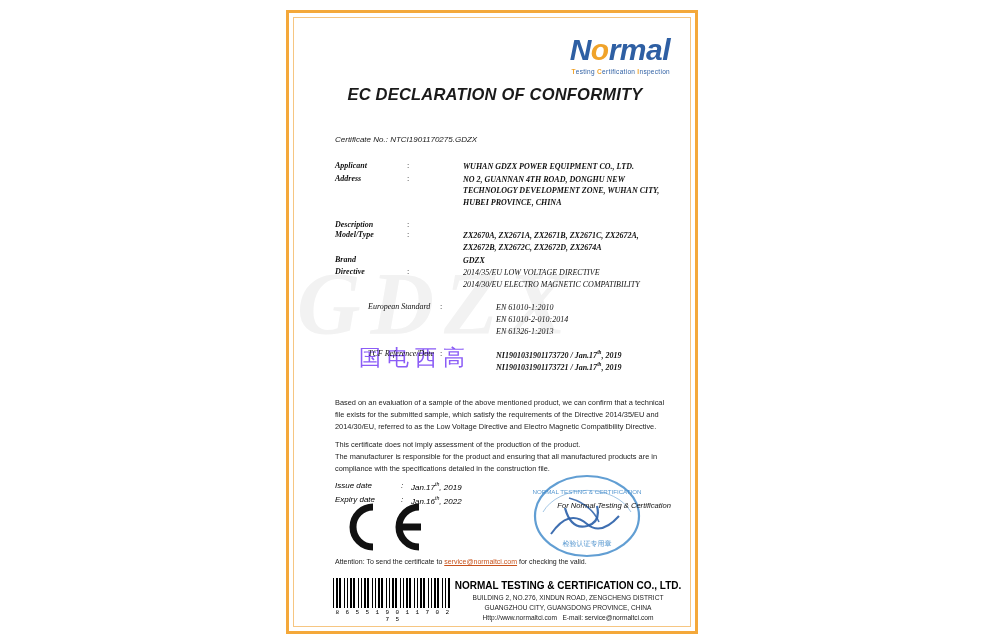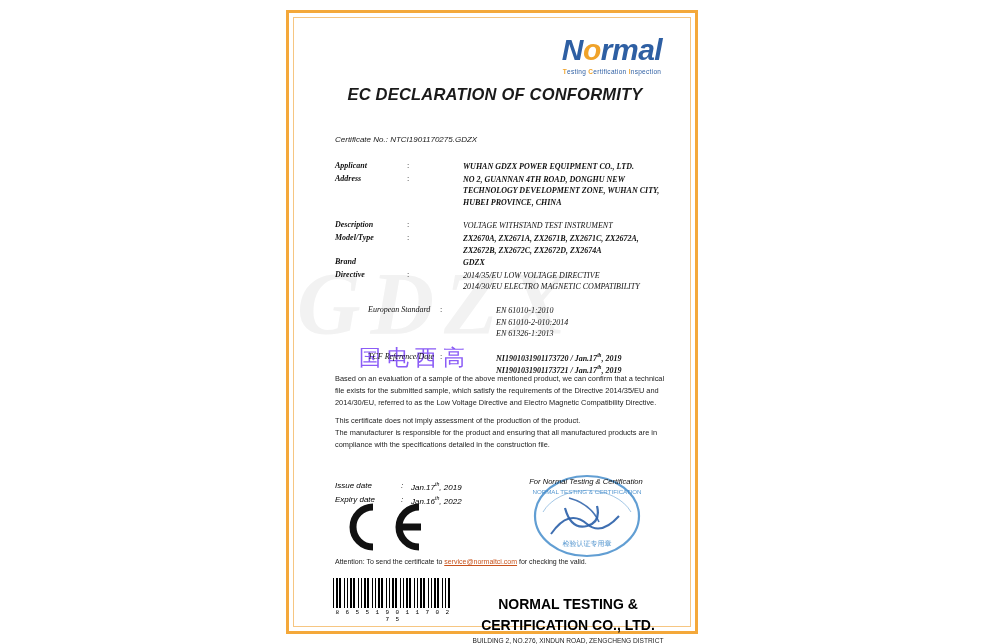--- a/index.html
+++ b/index.html
@@ -62,23 +62,23 @@
     top: 100px;
     font-size: 22px;
     color: #8b5cf6;
     letter-spacing: 6px;
     white-space: nowrap;
   }
 
   
   .logo {
     position: absolute;
-    right: 8px;
+    right: 25px;
     top: 22px;
-    text-align: center;
+    text-align: right;
     width: 150px;
   }
   .logo-main {
     font-size: 30px;
     font-weight: bold;
     font-style: italic;
     letter-spacing: -0.5px;
     line-height: 1;
   }
   .logo-n  { color: #2e5fa3; }
@@ -152,21 +152,21 @@
   }
   .fvalue.bold { font-weight: bold; }
   .gap-md { height: 11px; }
 
   sup { font-size: 0.65em; vertical-align: super; }
 
   
   .para {
     position: absolute;
     left: 46px;
-    top: 360px;
+    top: 384px;
     width: 336px;
     font-size: 7.4px;
     line-height: 1.62;
     color: #222;
   }
   .para p { margin: 0 0 0 0; }
   .para .sp { margin-top: 6px; }
 
   
   .dates {
@@ -188,23 +188,23 @@
     top: 488px;
     width: 96px;
     height: 52px;
   }
   .ce svg { display: block; }
 
   
   .sig {
     position: absolute;
     right: 24px;
-    top: 464px;
+    top: 488px;
     width: 170px;
-    text-align: center;
+    text-align: right;
   }
   .sig-for {
     font-size: 7.6px;
     font-style: italic;
     color: #111;
     white-space: nowrap;
   }
   .stamp {
     position: absolute;
     right: 28px;
@@ -256,23 +256,22 @@
     left: 160px;
     top: 565px;
     width: 238px;
     text-align: center;
     font-size: 6.6px;
     color: #222;
     line-height: 1.5;
   }
   .footer .f-company {
     font-weight: bold;
-    font-size: 14px;
+    font-size: 10px;
     color: #000;
-    margin-top: 16px;
   }
 </style>
 </head>
 <body>
 
 <div class="page">
   <div class="page-inner"></div>
 
   <div class="watermark">
     <div class="wm-text">GDZX</div>
@@ -301,21 +300,20 @@
       <div class="flabel">Address</div>
       <div class="fcolon">:</div>
       <div class="fvalue bold">NO 2, GUANNAN 4TH ROAD, DONGHU NEW TECHNOLOGY DEVELOPMENT ZONE, WUHAN CITY, HUBEI PROVINCE, CHINA</div>
     </div>
 
     <div class="gap-md"></div>
 
     <div class="frow">
       <div class="flabel">Description</div>
       <div class="fcolon">:</div>
-      <div class="fvalue">VOLTAGE WITHSTAND TEST INSTRUMENT</div>
     </div>
     <div class="frow">
       <div class="flabel">Model/Type</div>
       <div class="fcolon">:</div>
       <div class="fvalue bold">ZX2670A,  ZX2671A,  ZX2671B,  ZX2671C,  ZX2672A,  ZX2672B, ZX2672C, ZX2672D, ZX2674A</div>
     </div>
     <div class="frow">
       <div class="flabel">Brand</div>
       <div class="fcolon"></div>
       <div class="fvalue bold">GDZX</div>

